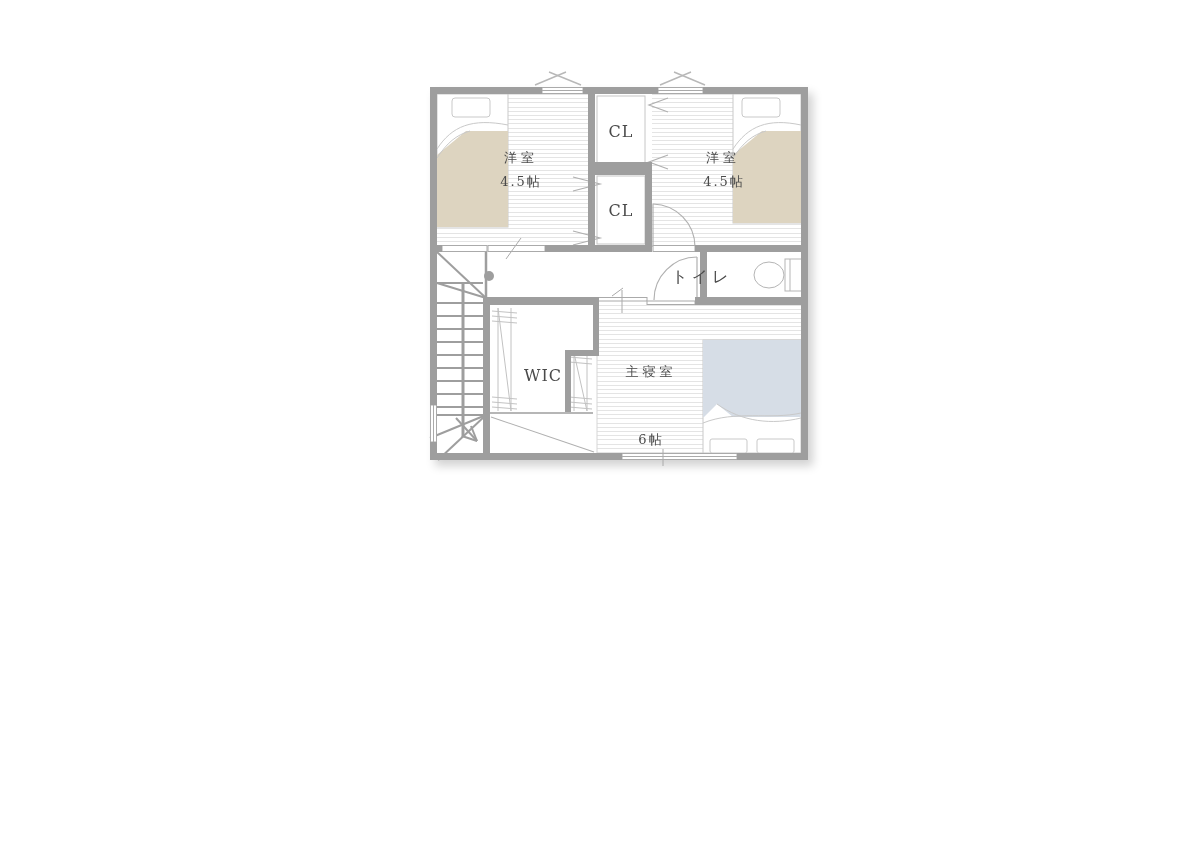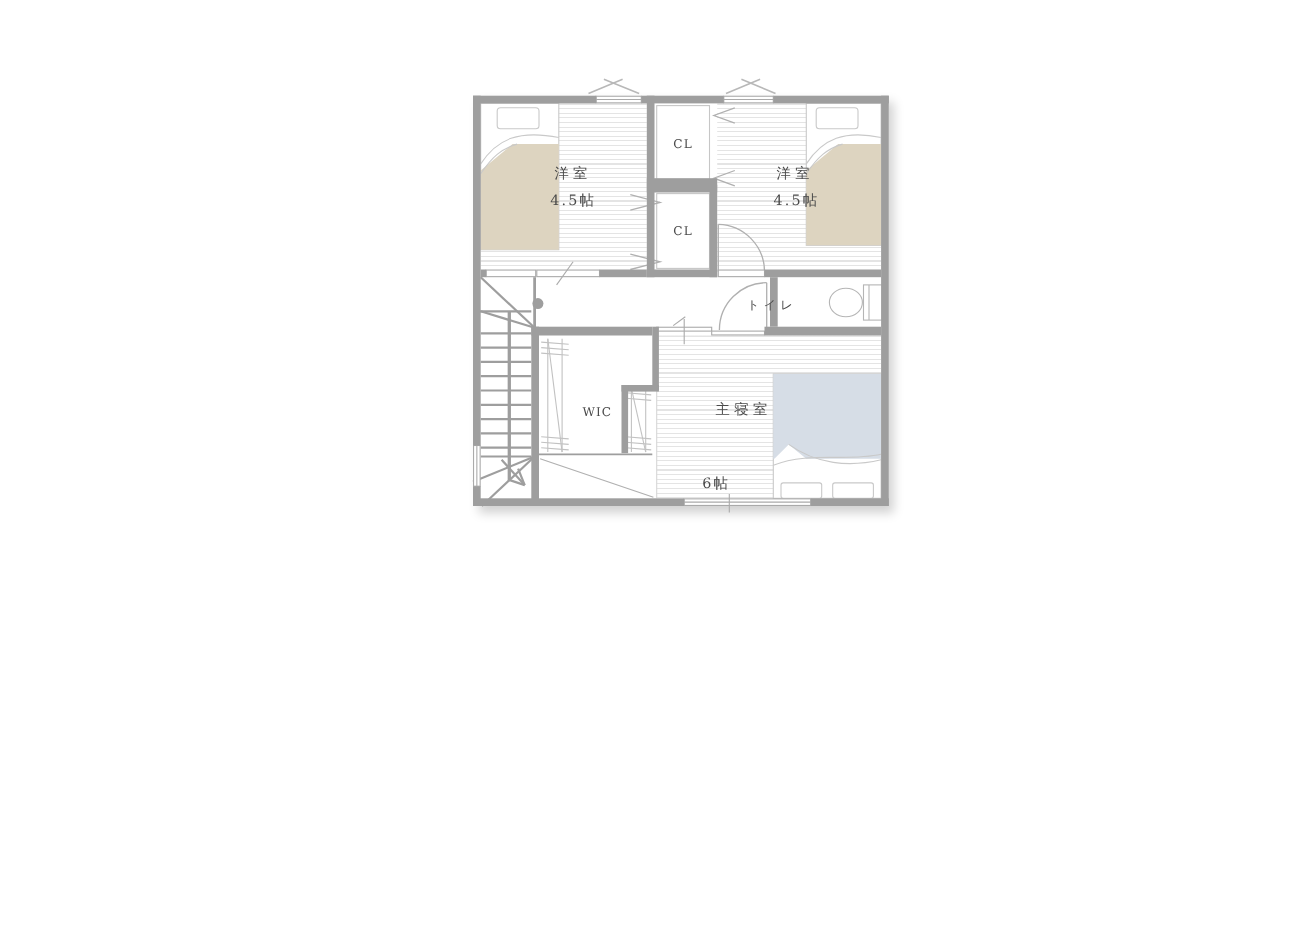--- a/index.html
+++ b/index.html
@@ -9,21 +9,21 @@
   .plan-shadow{position:absolute;left:430px;top:87px;width:378px;height:373px;
        background:#fff;box-shadow:5px 6px 9px rgba(0,0,0,0.18);z-index:0;}
   .floor{position:absolute;z-index:1;
        background:repeating-linear-gradient(to bottom,#e4e4e4 0px,#e4e4e4 1px,#ffffff 1px,#ffffff 4.2px);}
   .floor.west{left:437px;top:94px;width:151px;height:151px;}
   .floor.east{left:652px;top:94px;width:149px;height:151px;}
   .floor.master{left:597px;top:305px;width:204px;height:148px;}
   svg.draw{position:absolute;left:0;top:0;z-index:2;}
   .lbl{position:absolute;z-index:3;color:#4a4a4a;white-space:nowrap;
        transform:translate(-50%,-50%);letter-spacing:2px;font-size:13px;}
-  .lbl.small{font-size:11px;letter-spacing:1px;}
+  .lbl.small{font-size:16px;letter-spacing:1px;}
   .lbl.sp{letter-spacing:4px;text-align:right;}
 </style>
 </head>
 <body>
 
 <div class="stage">
 
   <div class="plan-shadow"></div>
 
   <div class="floor west"></div>
@@ -214,16 +214,16 @@
   <div class="lbl sp" style="left:723px;top:158px;">洋室</div>
   <div class="lbl" style="left:724px;top:182px;">4.5帖</div>
 
   <div class="lbl small" style="left:621px;top:131px;">CL</div>
   <div class="lbl small" style="left:621px;top:210px;">CL</div>
 
   <div class="lbl small sp" style="left:702px;top:277px;">トイレ</div>
 
   <div class="lbl small" style="left:543px;top:375px;">WIC</div>
 
-  <div class="lbl sp" style="left:651px;top:372px;margin-left:25px;">主寝室</div>
+  <div class="lbl sp" style="left:651px;top:372px;">主寝室</div>
   <div class="lbl" style="left:651px;top:396px;margin-top:44px;">6帖</div>
 
 </div>
 
 </body></html>

